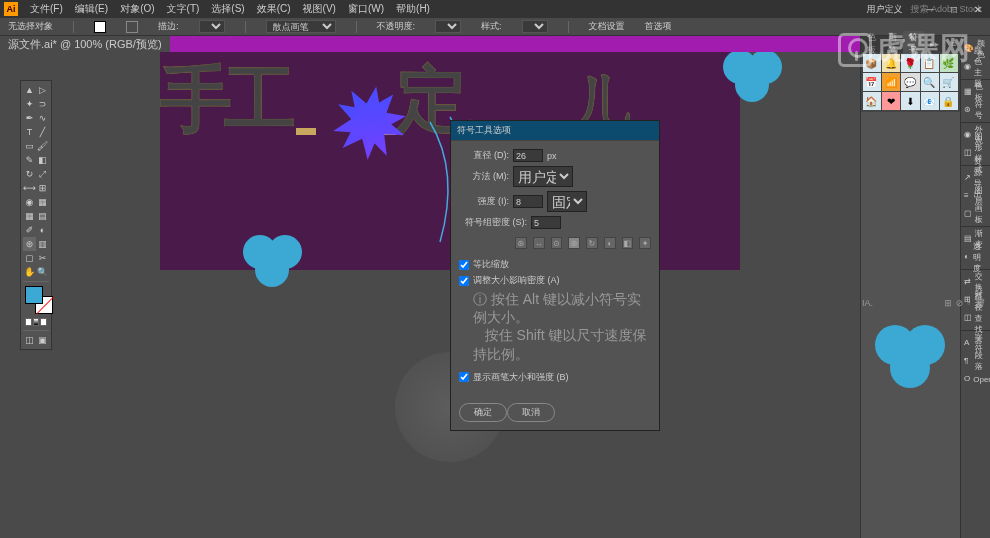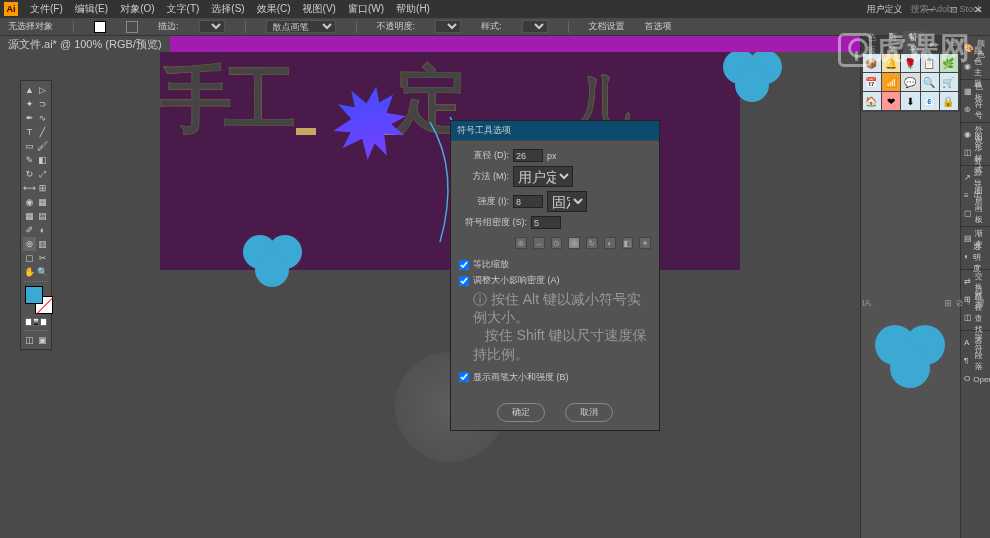--- a/index.html
+++ b/index.html
@@ -52,21 +52,21 @@
 .dialog-body { padding: 8px; }
 .dialog-row { display: flex; align-items: center; margin-bottom: 4px; gap: 4px; }
 .dialog-row label { text-align: right; width: 50px; }
 .dialog-row input[type="text"] { width: 30px; background: #3a3a3a; border: 1px solid #222; color: #ccc; font-size: 9px; height: 13px; padding: 0 2px; }
 .dialog-row select { background: #3a3a3a; border: 1px solid #222; color: #ccc; font-size: 14px; height: 21px; }
 .icon-row { display: flex; gap: 6px; padding: 4px 0 6px 56px; }
 .icon-btn { width: 14px; height: 12px; background: #666; border: 1px solid #444; font-size: 8px; display: flex; align-items: center; justify-content: center; color: #aaa; }
 .check-row { display: flex; align-items: center; gap: 4px; margin: 3px 0; }
 .check-row input { width: 10px; height: 10px; }
 .info-text { font-size: 14px; color: #999; padding-left: 14px; line-height: 1.3; }
-.dialog-buttons { display: flex; justify-content: center; gap: 20px; padding: 8px; }
+.dialog-buttons { display: flex; gap: 0; padding: 8px; }
 .dlg-btn { padding: 2px 14px; background: #535353; border: 1px solid #888; border-radius: 10px; color: #ccc; font-size: 9px; cursor: pointer; }
 
 
 .right-panels { position: absolute; right: 0; top: 36px; width: 130px; height: 502px; display: flex; }
 .panel-main { width: 100px; background: #535353; border-left: 1px solid #333; }
 .panel-tabs { display: flex; font-size: 9px; color: #999; background: #3a3a3a; height: 16px; align-items: center; }
 .panel-tab { padding: 0 6px; cursor: pointer; }
 .panel-tab.active { background: #535353; color: #ccc; }
 .symbol-grid { display: grid; grid-template-columns: repeat(5, 1fr); gap: 1px; padding: 2px; background: #444; }
 .sym { height: 18px; background: #d8e8f0; display: flex; align-items: center; justify-content: center; font-size: 10px; }

